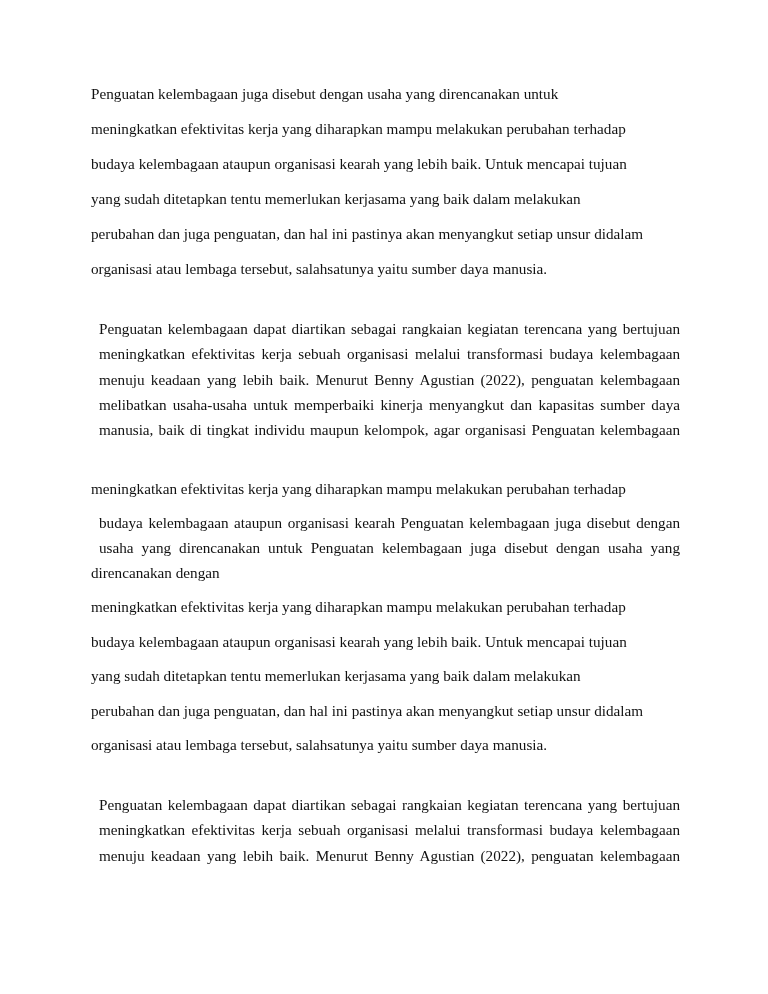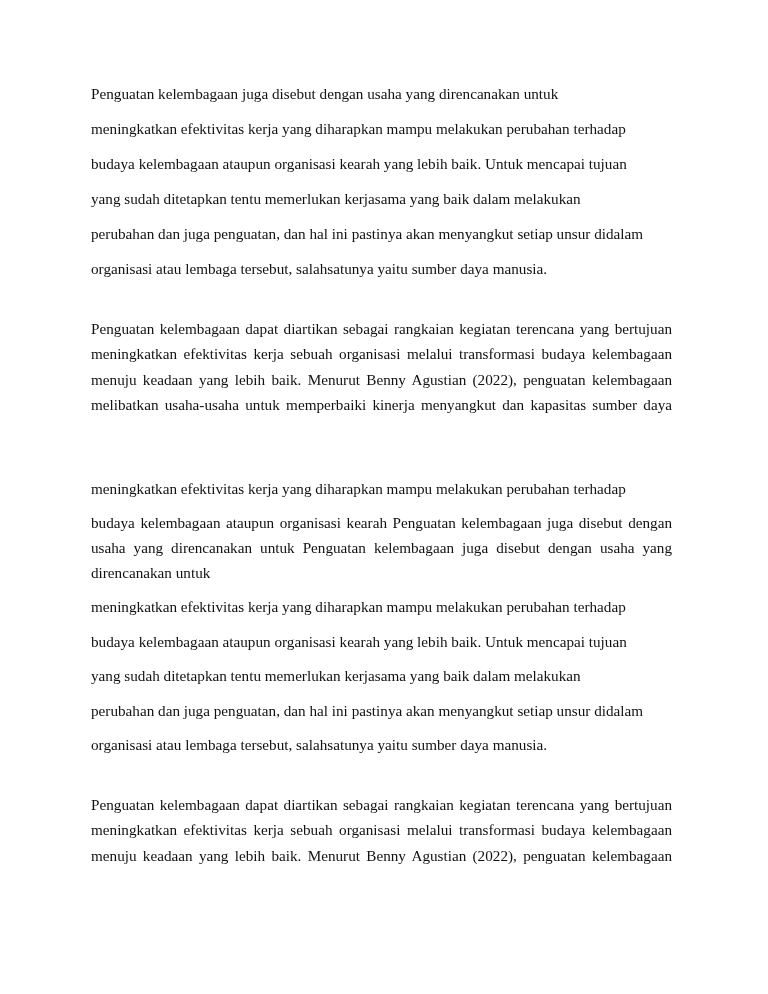--- a/index.html
+++ b/index.html
@@ -5,45 +5,46 @@
   html, body { margin: 0; padding: 0; background: #ffffff; }
   body { width: 768px; height: 994px; position: relative; overflow: hidden; }
   .page {
     position: absolute; left: 0; top: 0; width: 661px; height: 994px; background: #ffffff;
     font-family: Liberation Serif, serif; font-size: 15.2px; color: #111111;
   }
   .ln {
     position: absolute; left: 91px; width: 581px; white-space: nowrap; line-height: 18px; margin: 0;
   }
   .jl {
-    text-align: justify; text-align-last: justify; white-space: normal;
+    text-align: justify; text-align-last: justify; white-space: normal; margin-left: 8px;
   }
 </style>
 </head>
 <body>
 
 <div class="page">
 
   <p class="ln" style="top:85px">Penguatan kelembagaan juga disebut dengan usaha yang direncanakan untuk</p>
   <p class="ln" style="top:120px">meningkatkan efektivitas kerja yang diharapkan mampu melakukan perubahan terhadap</p>
   <p class="ln" style="top:155px">budaya kelembagaan ataupun organisasi kearah yang lebih baik. Untuk mencapai tujuan</p>
   <p class="ln" style="top:190px">yang sudah ditetapkan tentu memerlukan kerjasama yang baik dalam melakukan</p>
   <p class="ln" style="top:225px">perubahan dan juga penguatan, dan hal ini pastinya akan menyangkut setiap unsur didalam</p>
   <p class="ln" style="top:260px">organisasi atau lembaga tersebut, salahsatunya yaitu sumber daya manusia.</p>
 
   <p class="ln jl" style="top:320px">Penguatan kelembagaan dapat diartikan sebagai rangkaian kegiatan terencana yang bertujuan</p>
   <p class="ln jl" style="top:345px">meningkatkan efektivitas kerja sebuah organisasi melalui transformasi budaya kelembagaan</p>
   <p class="ln jl" style="top:371px">menuju keadaan yang lebih baik. Menurut Benny Agustian (2022), penguatan kelembagaan</p>
   <p class="ln jl" style="top:396px">melibatkan usaha-usaha untuk memperbaiki kinerja menyangkut dan kapasitas sumber daya</p>
+  <p class="ln jl" style="top:421px">manusia, baik di tingkat individu maupun kelompok, agar organisasi Penguatan kelembagaan</p>
 
   <p class="ln" style="top:480px">meningkatkan efektivitas kerja yang diharapkan mampu melakukan perubahan terhadap</p>
 
   <p class="ln jl" style="top:514px">budaya kelembagaan ataupun organisasi kearah Penguatan kelembagaan juga disebut dengan</p>
   <p class="ln jl" style="top:539px">usaha yang direncanakan untuk Penguatan kelembagaan juga disebut dengan usaha yang</p>
-  <p class="ln" style="top:564px">direncanakan untuk</p>
+  <p class="ln" style="top:564px">direncanakan dengan</p>
 
   <p class="ln" style="top:598px">meningkatkan efektivitas kerja yang diharapkan mampu melakukan perubahan terhadap</p>
   <p class="ln" style="top:633px">budaya kelembagaan ataupun organisasi kearah yang lebih baik. Untuk mencapai tujuan</p>
   <p class="ln" style="top:667px">yang sudah ditetapkan tentu memerlukan kerjasama yang baik dalam melakukan</p>
   <p class="ln" style="top:702px">perubahan dan juga penguatan, dan hal ini pastinya akan menyangkut setiap unsur didalam</p>
   <p class="ln" style="top:736px">organisasi atau lembaga tersebut, salahsatunya yaitu sumber daya manusia.</p>
 
   <p class="ln jl" style="top:796px">Penguatan kelembagaan dapat diartikan sebagai rangkaian kegiatan terencana yang bertujuan</p>
   <p class="ln jl" style="top:821px">meningkatkan efektivitas kerja sebuah organisasi melalui transformasi budaya kelembagaan</p>
   <p class="ln jl" style="top:847px">menuju keadaan yang lebih baik. Menurut Benny Agustian (2022), penguatan kelembagaan</p>

